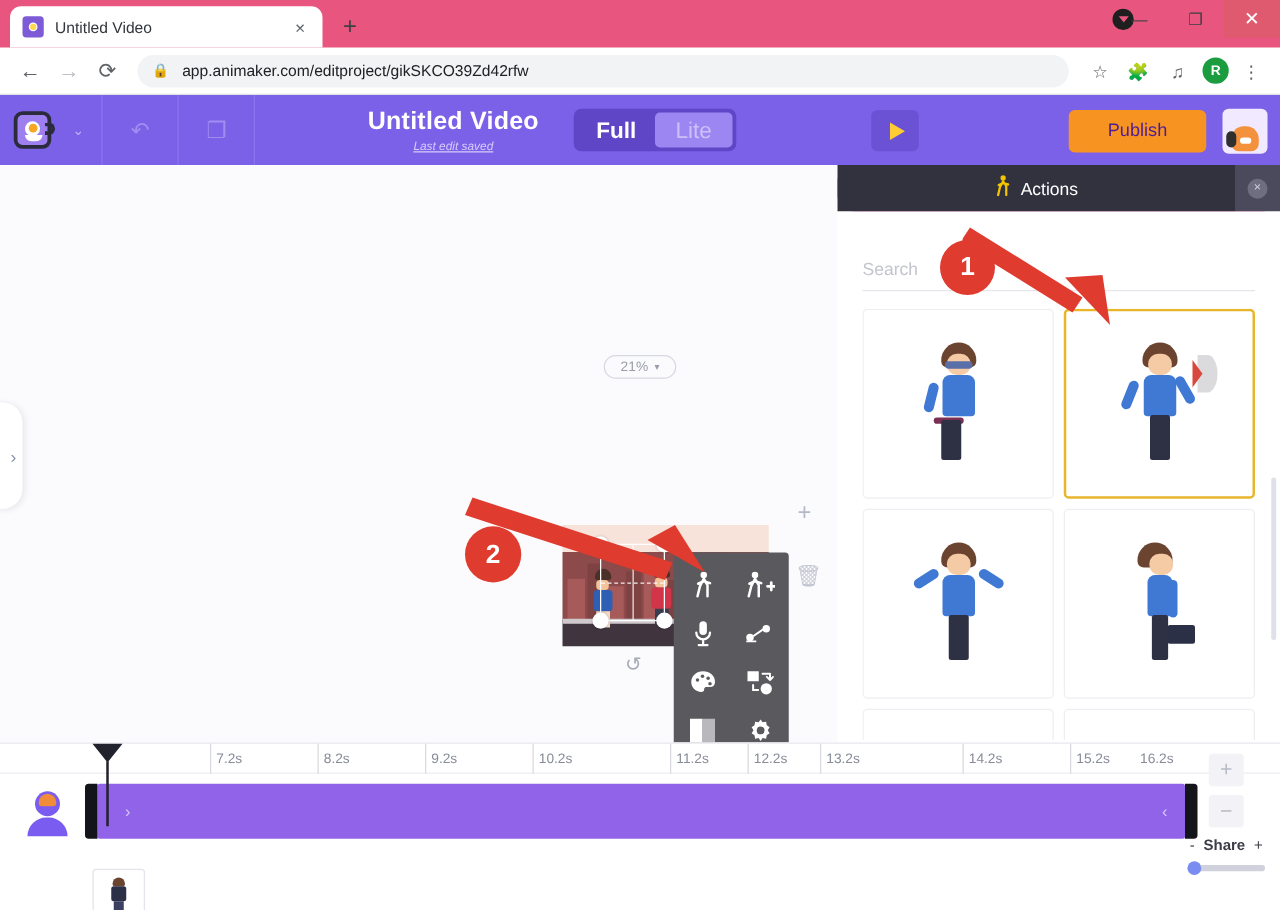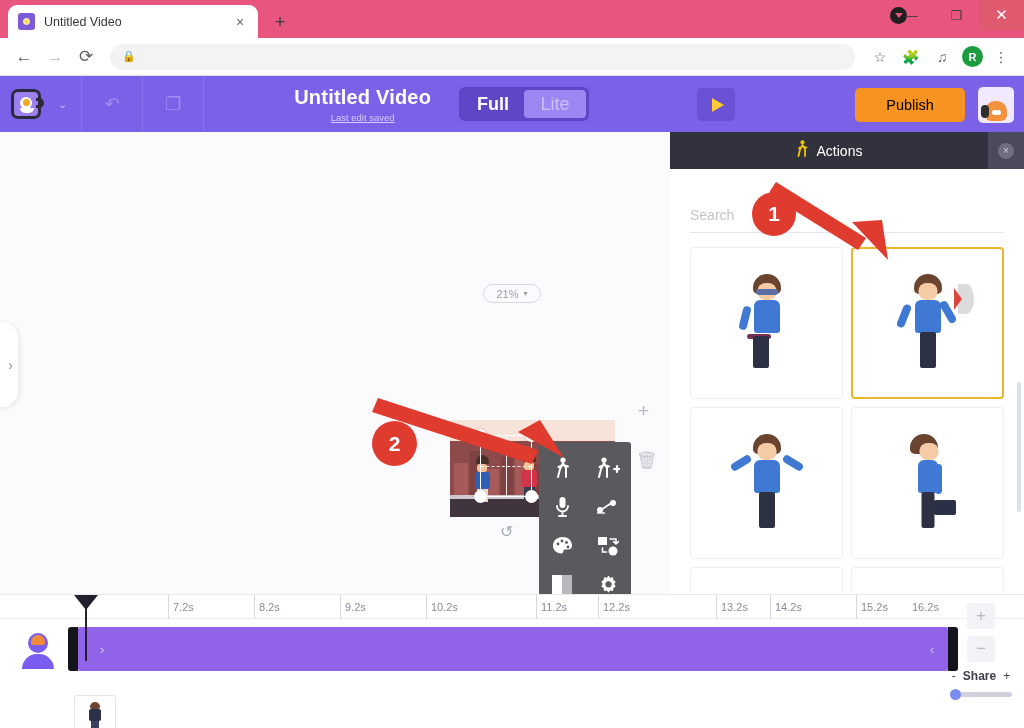--- a/index.html
+++ b/index.html
@@ -95,21 +95,21 @@
   .logo-caret { color: #c9b8fb; font-size: 11px; margin-left: 6px; }
   .hdr-btn {
     width: 60px; height: 56px; display: flex; align-items: center; justify-content: center;
     color: #a18cf0; font-size: 18px;
   }
   .hdr-sep { width: 1px; height: 56px; background: #8b73ef; }
   .title-wrap {
     margin-left: 90px; display: flex; flex-direction: column; align-items: center;
   }
   .proj-title { font-size: 20px; font-weight: bold; color: #fff; letter-spacing: .2px; }
-  .proj-sub { font-size: 9.5px; color: #d7cbfb; text-decoration: underline; margin-top: 3px; }
+  .proj-sub { font-size: 9.5px; color: #d7cbfb; text-decoration: underline; margin-top: 3px; font-style: italic; }
   .upgrade-btn {
     position: absolute; left: 555px; top: 13px;
     height: 31px; background: #6b52d4; border-radius: 5px;
     display: flex; align-items: center; padding: 0 14px 0 60px;
     color: #fff; font-size: 13.5px; white-space: nowrap;
   }
   .toggle-pill {
     position: absolute; left: 459px; top: 11px;
     height: 34px; width: 130px; background: #5f46c7; border-radius: 6px;
     display: flex; align-items: center; padding: 3px; z-index: 3;
@@ -124,21 +124,21 @@
   }
   .play-sq::after { content:""; width:0;height:0;border-left:12px solid #ffcc33;border-top:7px solid transparent;border-bottom:7px solid transparent; margin-left:3px;}
   .share-btn {
     position: absolute; left: 745px; top: 12px; width: 103px; height: 33px;
     background: #6b52d4; border-radius: 5px; display: flex; align-items: center; justify-content: center;
     color: #fff; font-size: 13.5px;
   }
   .publish-btn {
     position: absolute; left: 855px; top: 12px; width: 110px; height: 34px;
     background: #f79421; border-radius: 5px; display: flex; align-items: center; justify-content: center;
-    color: #000000; font-size: 14.5px;
+    color: #4c1d95; font-size: 14.5px;
   }
   .hdr-avatar {
     position: absolute; right: 10px; top: 11px; width: 36px; height: 36px;
     background: #f0e9ff; border-radius: 5px; overflow: hidden;
     display: flex; align-items: flex-end; justify-content: center;
   }
   .hdr-avatar .dog-head { width:22px;height:20px;background:#f4913d;border-radius:10px 10px 6px 6px; margin-bottom:2px; position:relative;}
   .hdr-avatar .dog-head::before{content:"";position:absolute;left:-4px;top:4px;width:8px;height:13px;background:#2f2f2f;border-radius:5px;}
   .hdr-avatar .dog-head::after{content:"";position:absolute;left:7px;top:9px;width:9px;height:5px;background:#fff;border-radius:3px;}
 
@@ -324,20 +324,21 @@
     <div class="win-btn close">✕</div>
   </div>
 </div>
 
 <div class="browser-toolbar">
   <div class="nav-btn">←</div>
   <div class="nav-btn dim">→</div>
   <div class="nav-btn">⟳</div>
   <div class="omnibox">
     <span class="lock">🔒</span>
+    <span>app.animaker.com/editproject/gikSKCO39Zd42rfw</span>
   </div>
   <div class="tb-icon">☆</div>
   <div class="tb-icon">🧩</div>
   <div class="tb-icon">♫</div>
   <div class="avatar-r">R</div>
   <div class="tb-icon">⋮</div>
 </div>
 
 <div class="app-header">
   <div class="logo-box">
@@ -569,21 +570,21 @@
 </div>
 
 <div class="timeline">
   <div class="ruler">
     <div class="tick" style="left:168px">7.2s</div>
     <div class="tick" style="left:254px">8.2s</div>
     <div class="tick" style="left:340px">9.2s</div>
     <div class="tick" style="left:426px">10.2s</div>
     <div class="tick" style="left:536px">11.2s</div>
     <div class="tick" style="left:598px">12.2s</div>
-    <div class="tick" style="left:716px">13.2s</div>
+    <div class="tick" style="left:656px">13.2s</div>
     <div class="tick" style="left:770px">14.2s</div>
     <div class="tick" style="left:856px">15.2s</div>
     <div class="tick" style="left:908px;border-left:none">16.2s</div>
   </div>
 
   <div class="playhead">
     <div class="tri"></div>
       <div class="line"></div>
   </div>
 

